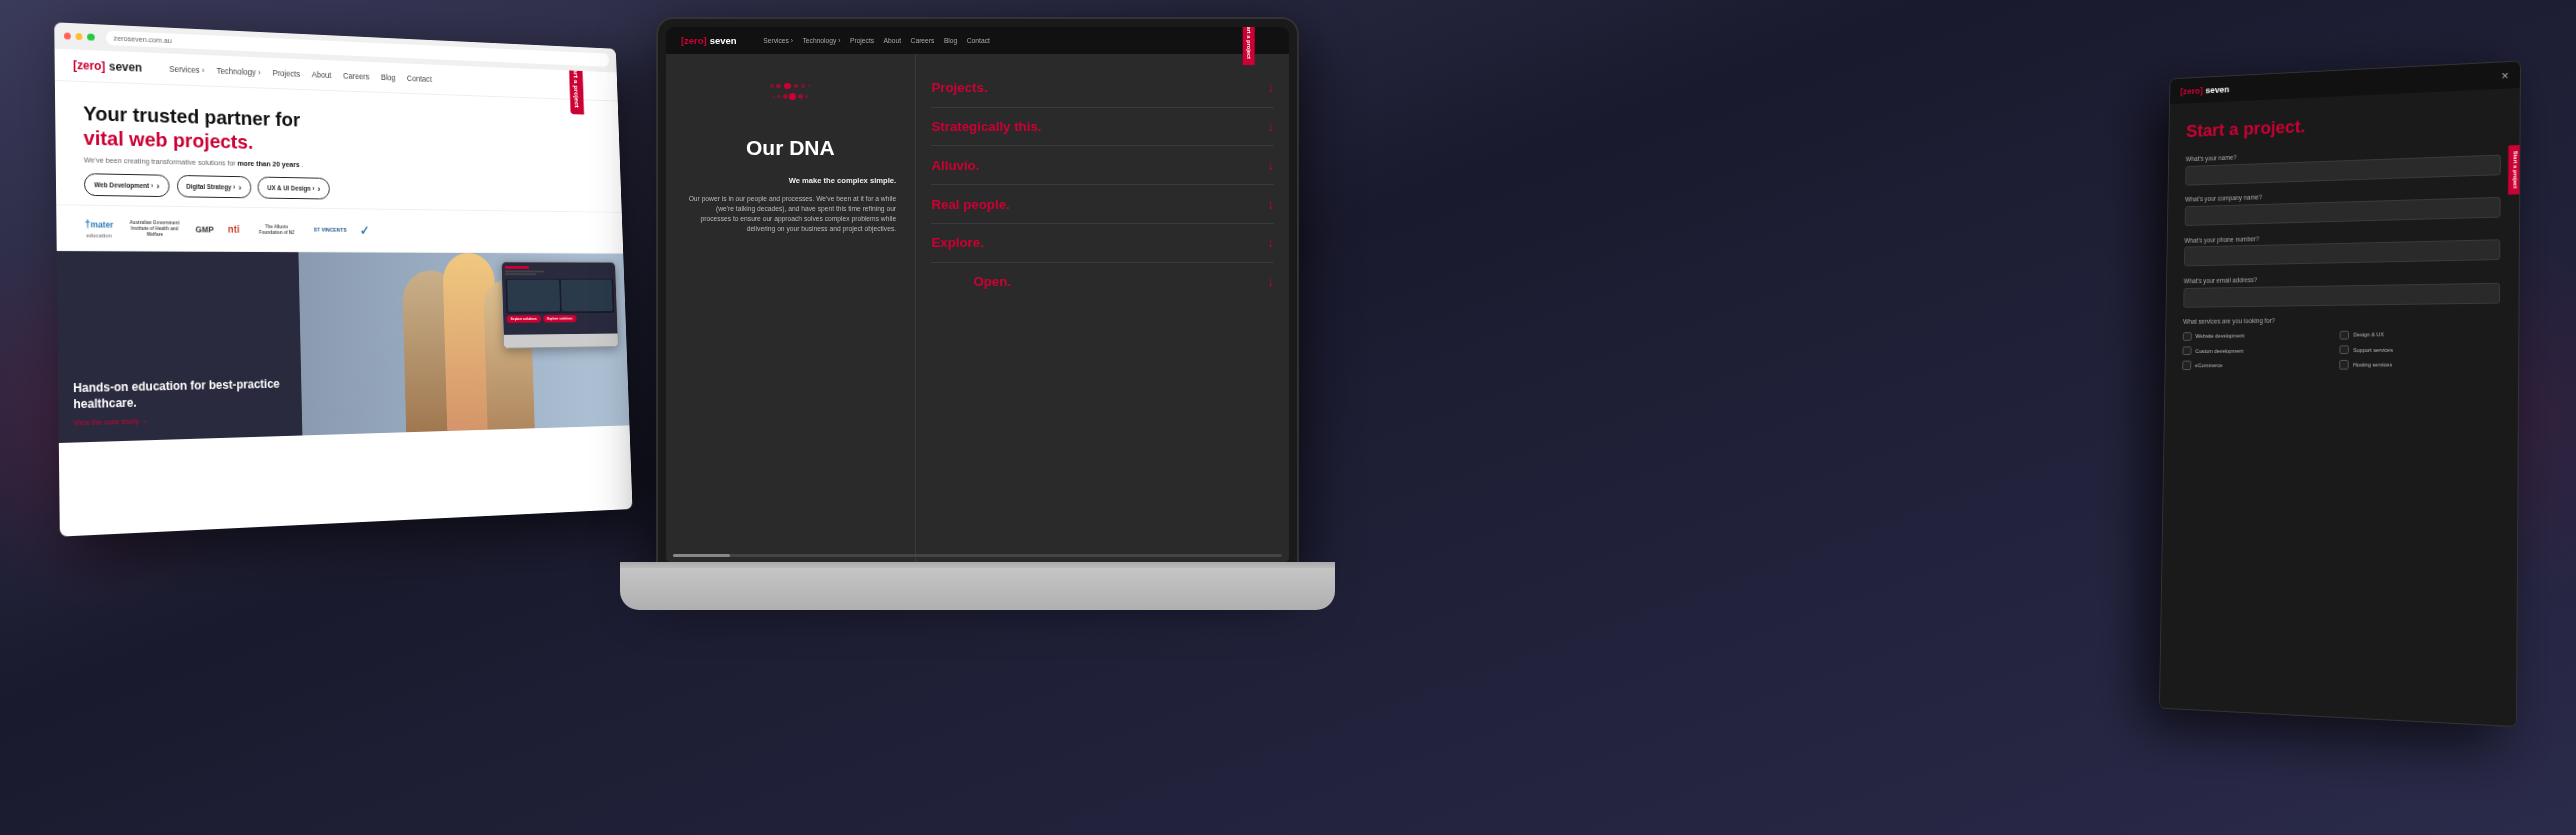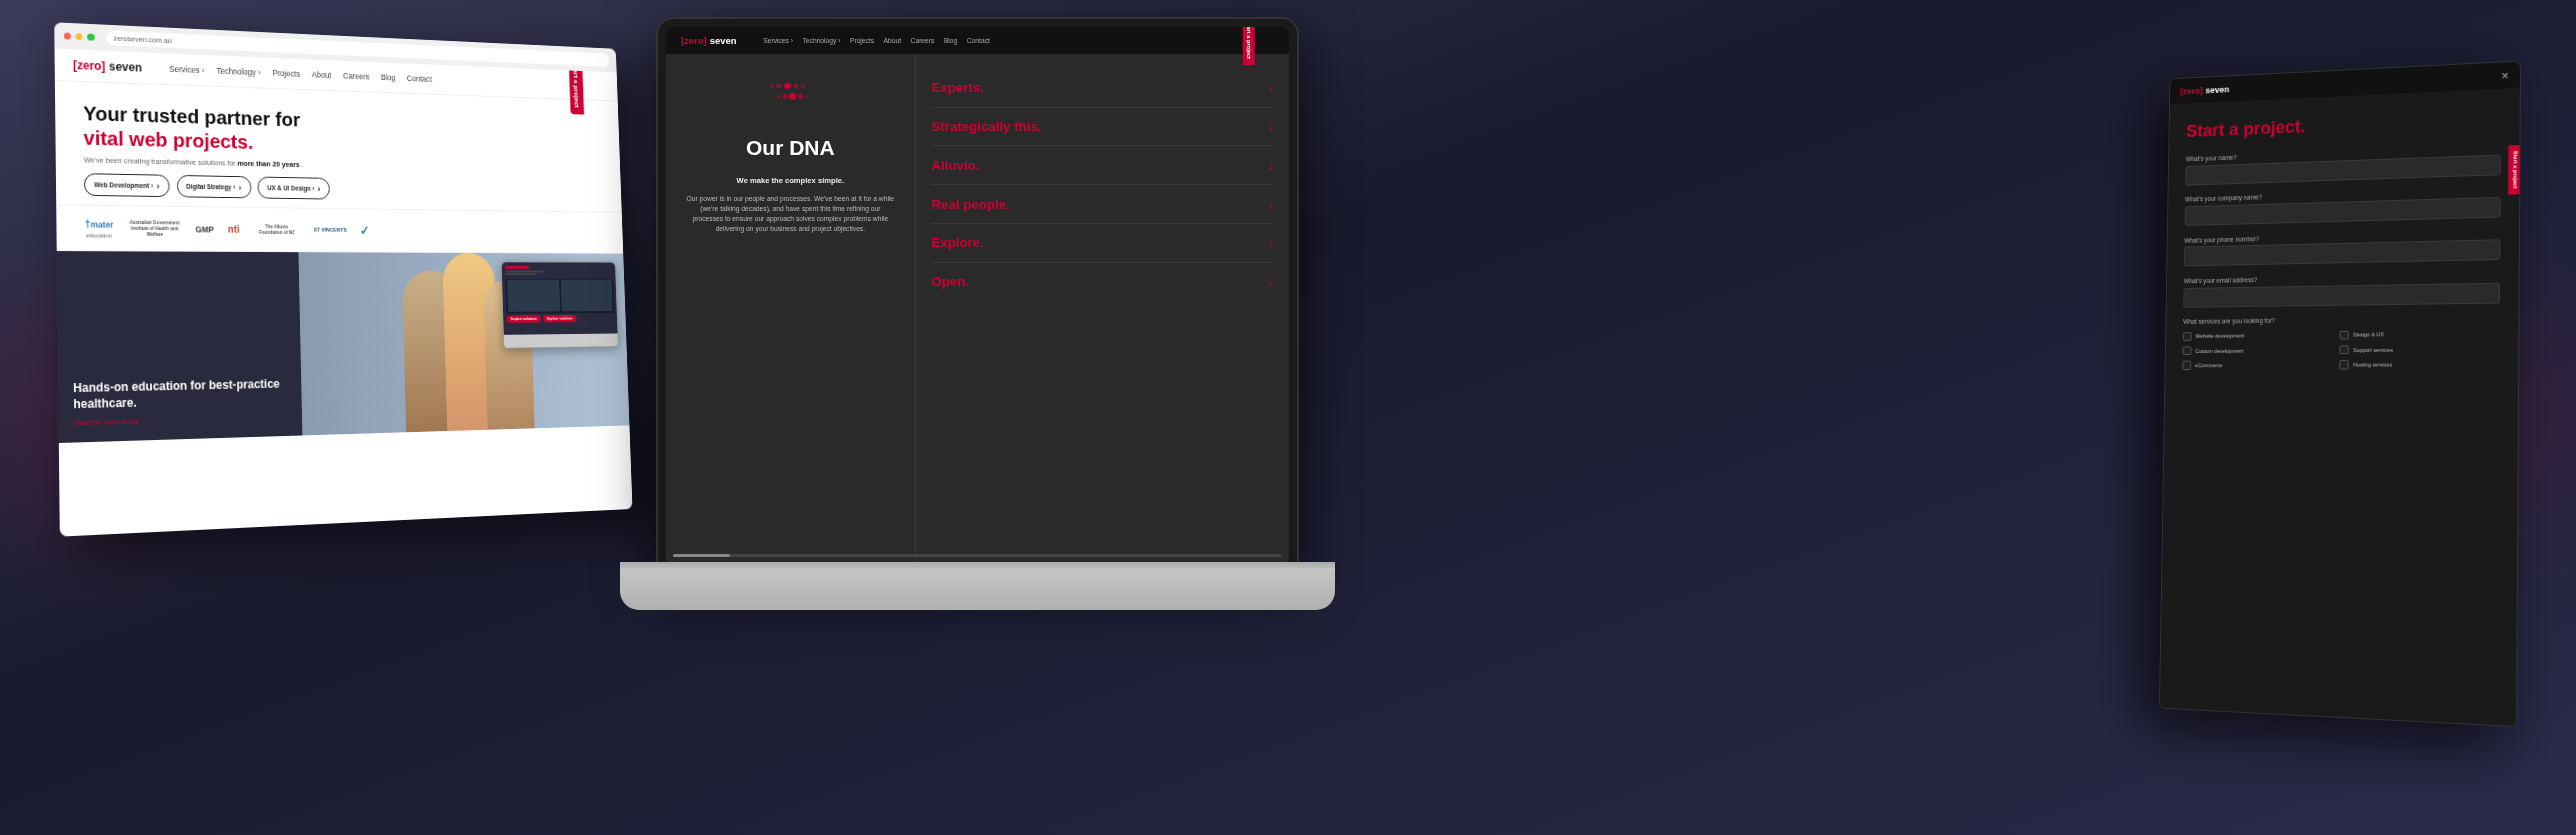--- a/index.html
+++ b/index.html
@@ -368,21 +368,21 @@
       font-size: 21px;
       font-weight: 900;
       color: white;
       text-align: center;
       margin-bottom: 15.3px;
     }
 
     .dna-description {
       font-size: 6.7px;
       color: #bbb;
-      text-align: center;
+      text-align: right;
       line-height: 1.5;
       margin-bottom: 9.5px;
     }
     .dna-description p { margin-bottom: 7.6px; }
 
     .screen-right-panel {
       width: 60%;
       padding: 15.3px;
       border-left: 1px solid #3a3a3a;
     }
@@ -700,40 +700,40 @@
 
               <div class="our-dna-title">Our DNA</div>
               <div class="dna-description">
                 <p style="font-weight:700;color:#eee;font-size:7.6px;">We make the complex simple.</p>
                 <p>Our power is in our people and processes. We've been at it for a while (we're talking decades), and have spent this time refining our processes to ensure our approach solves complex problems while delivering on your business and project objectives.</p>
               </div>
             </div>
 
             <div class="screen-right-panel">
               <div class="dna-item">
-                <span class="dna-item-text">Experts.</span>
+                <span class="dna-item-text">Projects.</span>
                 <span class="dna-arrow">↓</span>
               </div>
               <div class="dna-item">
                 <span class="dna-item-text">Strategically this.</span>
                 <span class="dna-arrow">↓</span>
               </div>
               <div class="dna-item">
                 <span class="dna-item-text">Alluvio.</span>
                 <span class="dna-arrow">↓</span>
               </div>
               <div class="dna-item">
                 <span class="dna-item-text">Real people.</span>
                 <span class="dna-arrow">↓</span>
               </div>
               <div class="dna-item">
                 <span class="dna-item-text">Explore.</span>
                 <span class="dna-arrow">↓</span>
               </div>
-              <div class="dna-item" style="border-bottom:none;">
+              <div class="dna-item" style="border-bottom:none;margin-left:42px;">
                 <span class="dna-item-text">Open.</span>
                 <span class="dna-arrow">↓</span>
               </div>
             </div>
           </div>
 
           <div class="screen-scrollbar">
             <div class="screen-scrollbar-thumb"></div>
           </div>
         </div>

